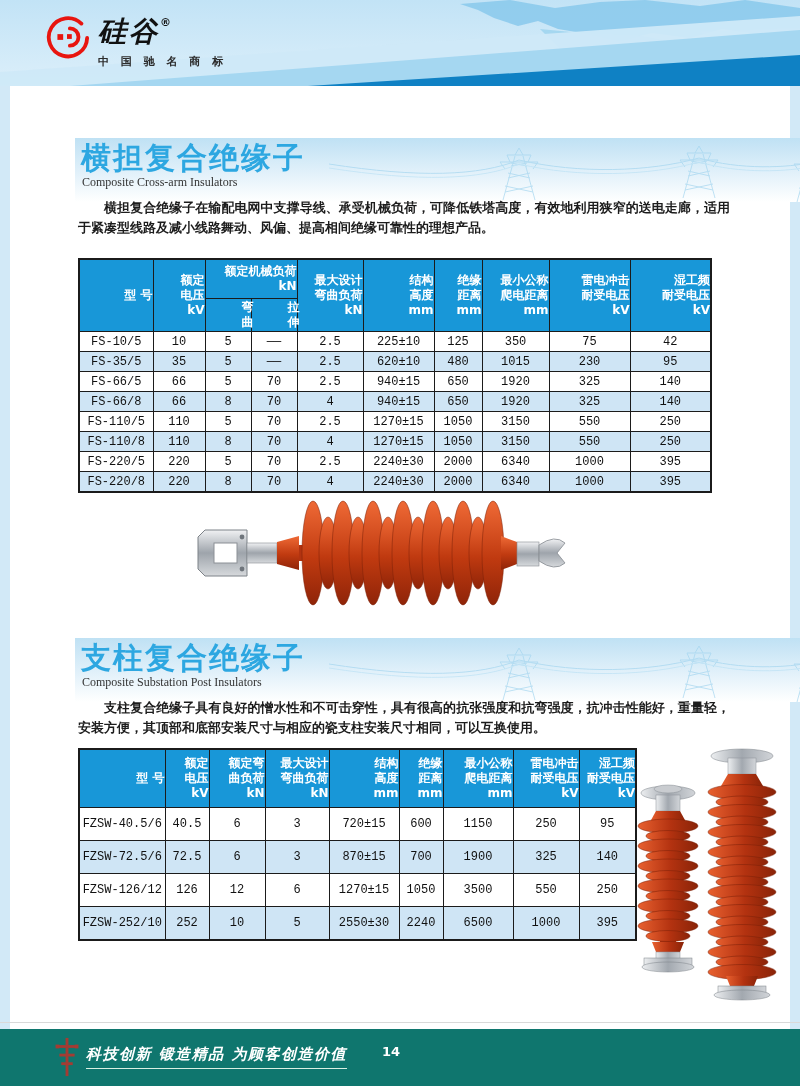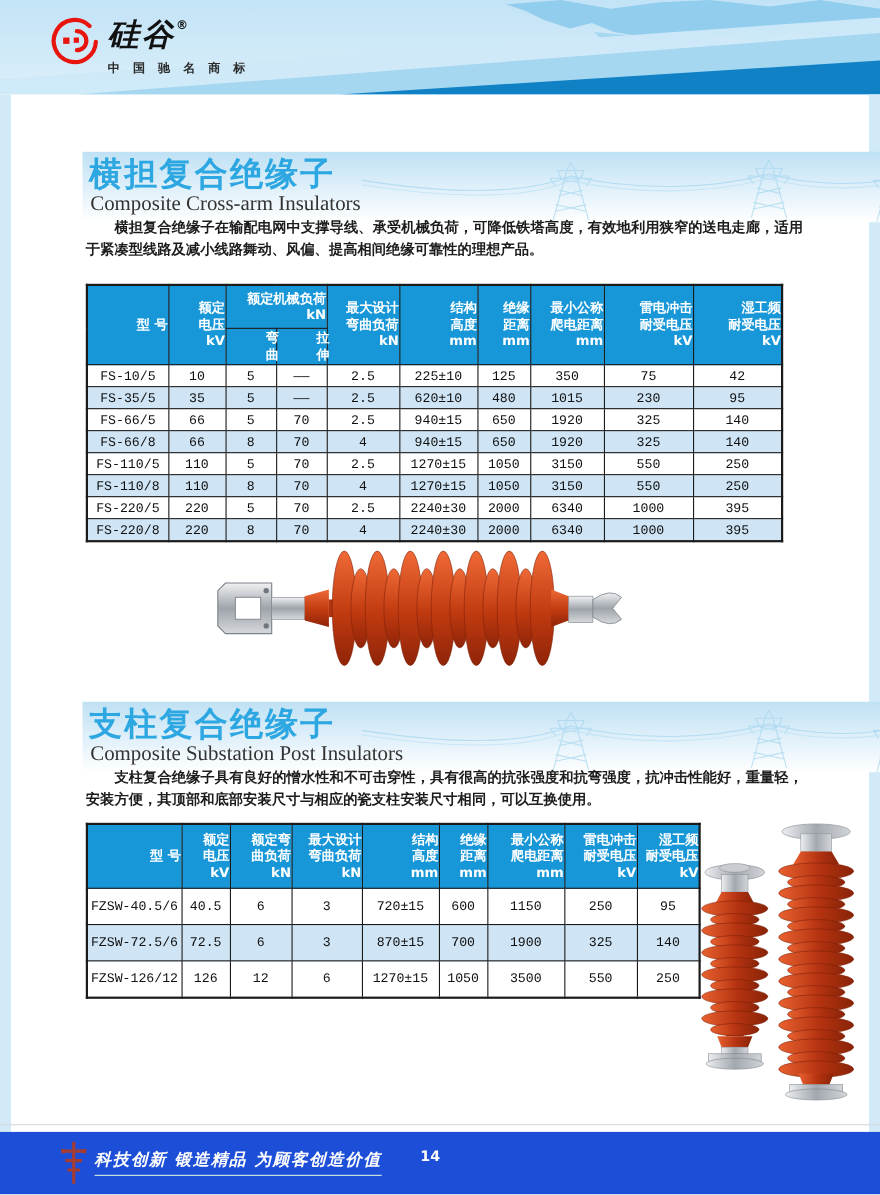--- a/index.html
+++ b/index.html
@@ -15,21 +15,21 @@
   .brand-reg{font-size:11px;color:#111;font-weight:bold;margin-top:2px;}
   .brand-tagline{font-size:11px;font-weight:bold;color:#2b2b2b;letter-spacing:4px;margin-top:4px;}
   
   .band-left{position:absolute;left:0;top:86px;width:10px;height:943px;background:#d2e9f7;}
   .band-right{position:absolute;left:790px;top:86px;width:10px;height:943px;background:#d2e9f7;}
   
   .title-band{position:absolute;width:764px;height:64px;overflow:hidden;
       background:linear-gradient(180deg,#bfe1f4 0%,#e2f1fa 55%,#ffffff 100%);}
   .title-band .towers{position:absolute;right:0;top:0;}
   .title-cn{position:absolute;left:6px;top:0px;margin:0;font-size:30px;font-weight:bold;color:#2da7e1;letter-spacing:2px;}
-  .title-en{position:absolute;left:7px;top:37px;margin:0;font-size:19px;font-weight:normal;color:#333;
+  .title-en{position:absolute;left:7px;top:37px;margin:0;font-size:12px;font-weight:normal;color:#333;
       font-family:"Liberation Serif","DejaVu Serif",serif;text-align:center;}
   .desc{position:absolute;width:652px;margin:0;font-size:13px;font-weight:bold;color:#1c1c1c;
       line-height:20px;text-indent:2em;text-align:justify;}
   
   table.spec{border-collapse:collapse;table-layout:fixed;position:absolute;
       border:2px solid #1b1b1b;background:#fff;}
   table.spec th{background:#1897d8;color:#fff;font-size:12px;font-weight:bold;line-height:1.25;
       white-space:pre-line;border:1px solid #1b1b1b;padding:1px 0;text-align:right;vertical-align:middle;}
   table.spec td{font-size:12px;color:#111;text-align:center;vertical-align:middle;border:1px solid #1b1b1b;
       padding:0;font-family:"Liberation Mono","DejaVu Sans Mono",monospace;}
@@ -37,21 +37,21 @@
   #tbl1 thead tr:first-child th{height:36px;}
   #tbl1 thead tr:last-child th{height:20px;padding-left:36px;}
   #tbl1 td{height:19px;}
   #tbl2 thead th{height:55px;}
   #tbl2 td{height:32px;}
   
   .crossarm{position:absolute;left:195px;top:486px;}
   .posts{position:absolute;left:626px;top:744px;}
   
   .pre-footer-line{position:absolute;left:0;top:1022px;width:800px;height:1px;background:#d9d9d9;}
-  .footer{position:absolute;left:0;top:1029px;width:800px;height:57px;background:#1d4ed8;}
+  .footer{position:absolute;left:0;top:1029px;width:800px;height:57px;background:#0f766e;}
   .footer-inner{position:absolute;left:54px;top:7px;display:flex;align-items:center;}
   .slogan{margin-left:6px;color:#ffffff;font-size:15px;font-weight:bold;font-style:italic;
       letter-spacing:1.5px;border-bottom:1px solid #d8efe2;padding-bottom:4px;}
   .page-number{position:absolute;left:382px;top:15px;color:#fff;font-size:13px;font-weight:bold;}
 </style>
 </head>
 <body>
 
 <div class="page">
 
@@ -394,20 +394,31 @@
           <td>FZSW-126/12</td>
           <td>126</td>
           <td>12</td>
           <td>6</td>
           <td>1270±15</td>
           <td>1050</td>
           <td>3500</td>
           <td>550</td>
           <td>250</td>
         </tr>
+        <tr>
+          <td>FZSW-252/10</td>
+          <td>252</td>
+          <td>10</td>
+          <td>5</td>
+          <td>2550±30</td>
+          <td>2240</td>
+          <td>6500</td>
+          <td>1000</td>
+          <td>395</td>
+        </tr>
       </tbody>
   </table>
 
   <svg class="posts" width="168" height="258" viewBox="0 0 168 258">
     <defs>
       <linearGradient id="rgv" x1="0" y1="0" x2="1" y2="0">
         <stop offset="0" stop-color="#e8602f"></stop>
           <stop offset="0.55" stop-color="#b33210"></stop>
           <stop offset="1" stop-color="#8a2408"></stop>
       </linearGradient>

